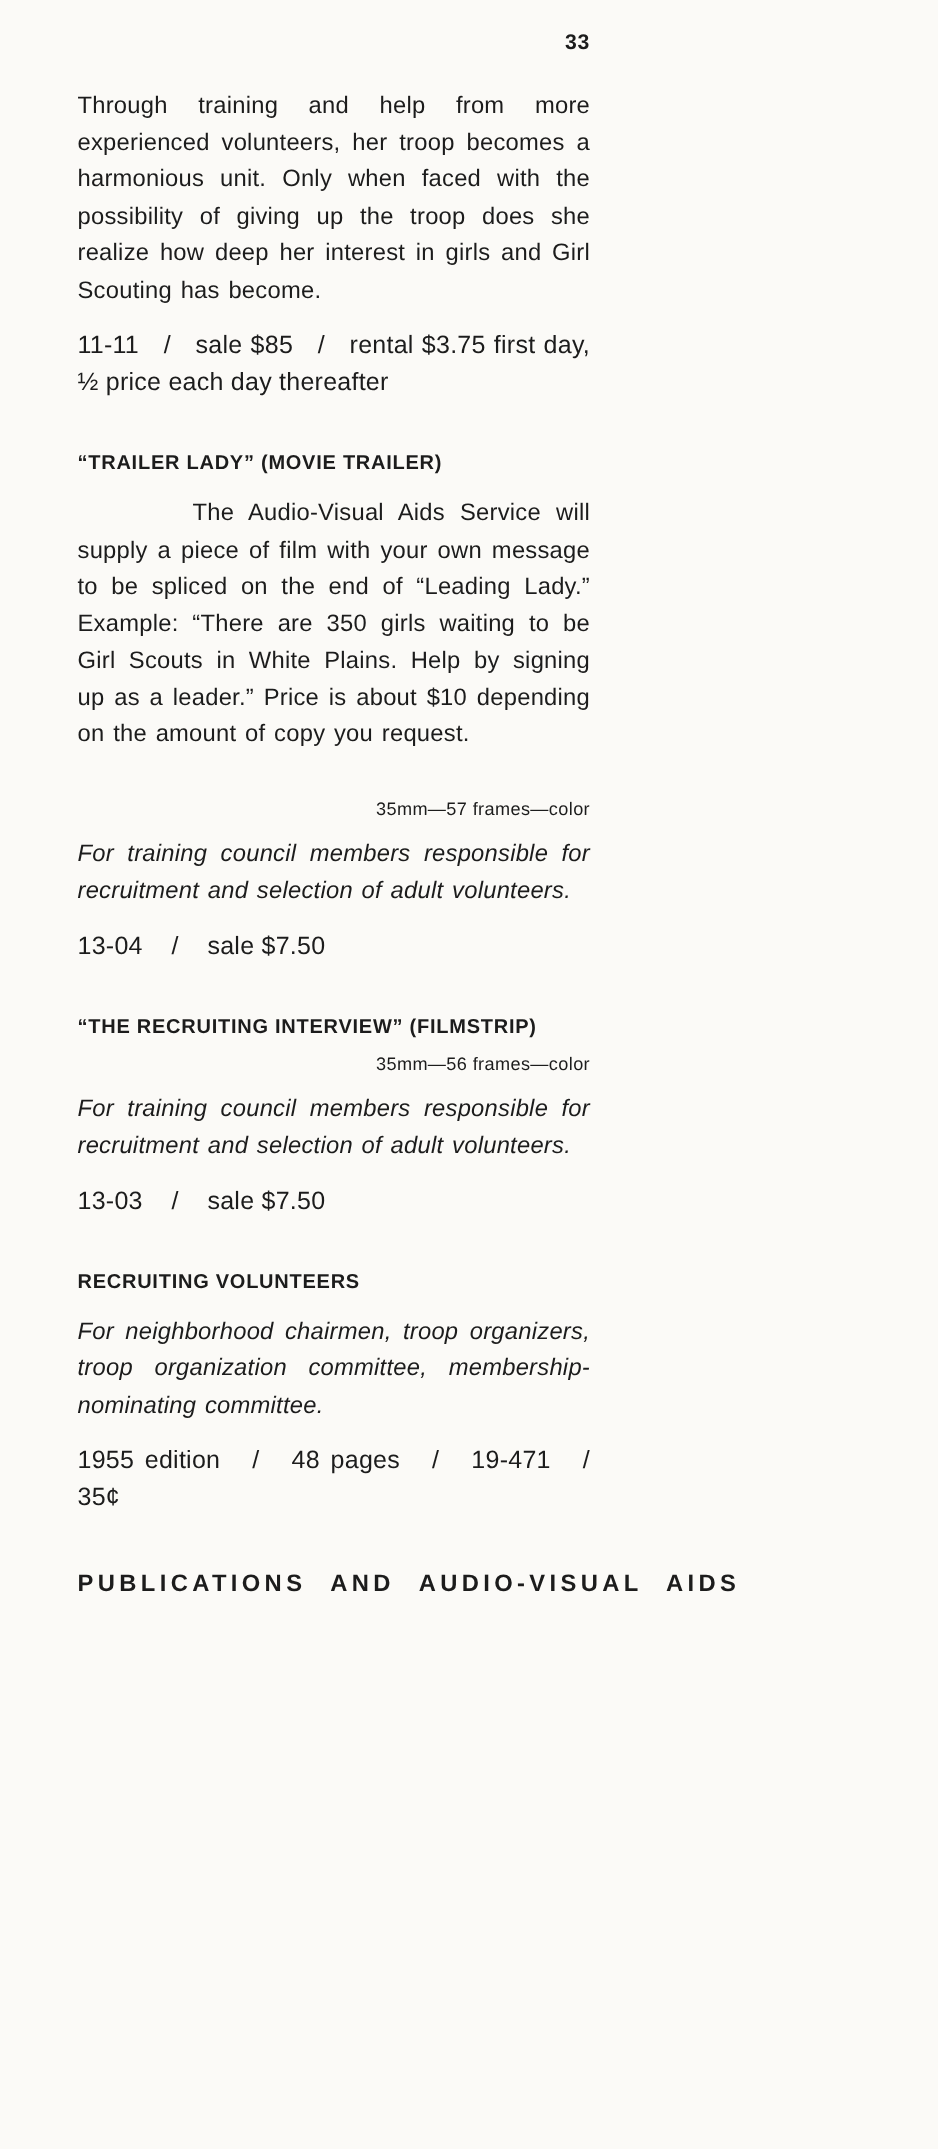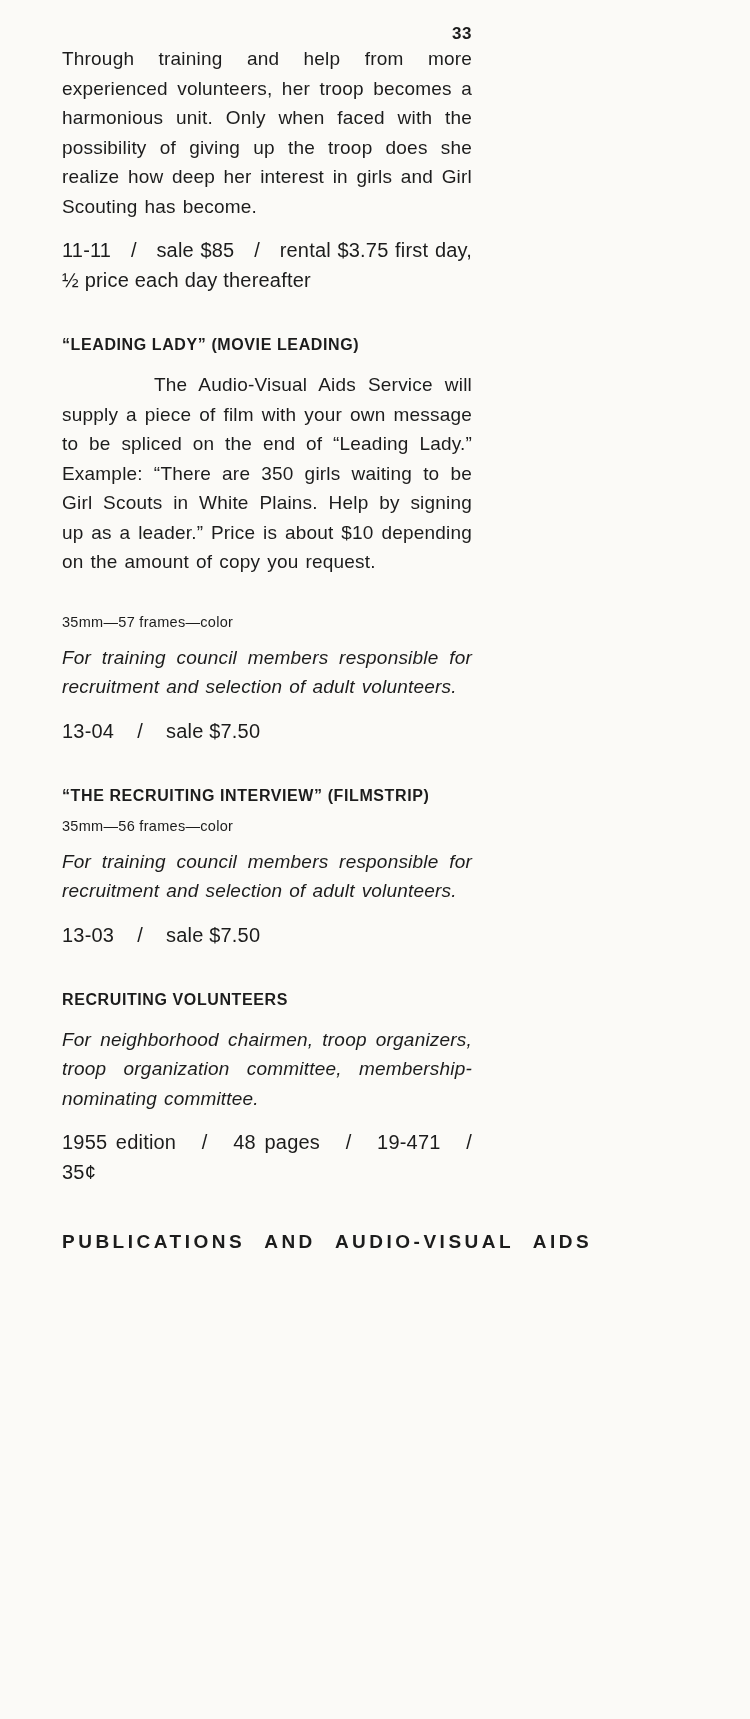--- a/index.html
+++ b/index.html
@@ -24,20 +24,21 @@
   }
 
   .page-number {
     text-align: right;
     font-weight: bold;
     font-size: 17px;
     letter-spacing: 0.5px;
   }
 
   .body-par {
+    margin-top: 26px;
     font-size: 19px;
     line-height: 29.5px;
     text-align: justify;
     word-spacing: 1.5px;
     letter-spacing: 0.2px;
   }
 
   .body-par.indent {
     text-indent: 92px;
     margin-top: 0;
@@ -61,20 +62,21 @@
     line-height: 20px;
     margin-bottom: 15px;
   }
 
   .meta {
     font-size: 14.5px;
     line-height: 18px;
     margin-top: -4px;
     margin-bottom: 12px;
     letter-spacing: 0.3px;
+    text-align: right;
   }
 
   .audience {
     font-style: italic;
     font-size: 19px;
     line-height: 29.5px;
     text-align: justify;
     word-spacing: 1.5px;
     letter-spacing: 0.2px;
     margin-bottom: 13px;
@@ -94,21 +96,21 @@
 
 <div class="page">
   <div class="content">
 
     <div class="page-number">33</div>
 
     <p class="body-par">Through training and help from more experienced volunteers, her troop becomes a harmonious unit. Only when faced with the possibility of giving up the troop does she realize how deep her interest in girls and Girl Scouting has become.</p>
     <p class="price-line">11-11   /   sale $85   /   rental $3.75 first day, ½ price each day thereafter</p>
 
     <section>
-      <h2 class="heading">“LEADING LADY” (MOVIE LEADING)</h2>
+      <h2 class="heading">“TRAILER LADY” (MOVIE TRAILER)</h2>
       <p class="body-par indent">The Audio-Visual Aids Service will supply a piece of film with your own message to be spliced on the end of “Leading Lady.” Example: “There are 350 girls waiting to be Girl Scouts in White Plains. Help by signing up as a leader.” Price is about $10 depending on the amount of copy you request.</p>
     </section>
 
     <section>
       <p class="meta">35mm—57 frames—color</p>
       <p class="audience">For training council members responsible for recruitment and selection of adult volunteers.</p>
       <p class="price-line">13-04    /    sale $7.50</p>
     </section>
 
     <section>

